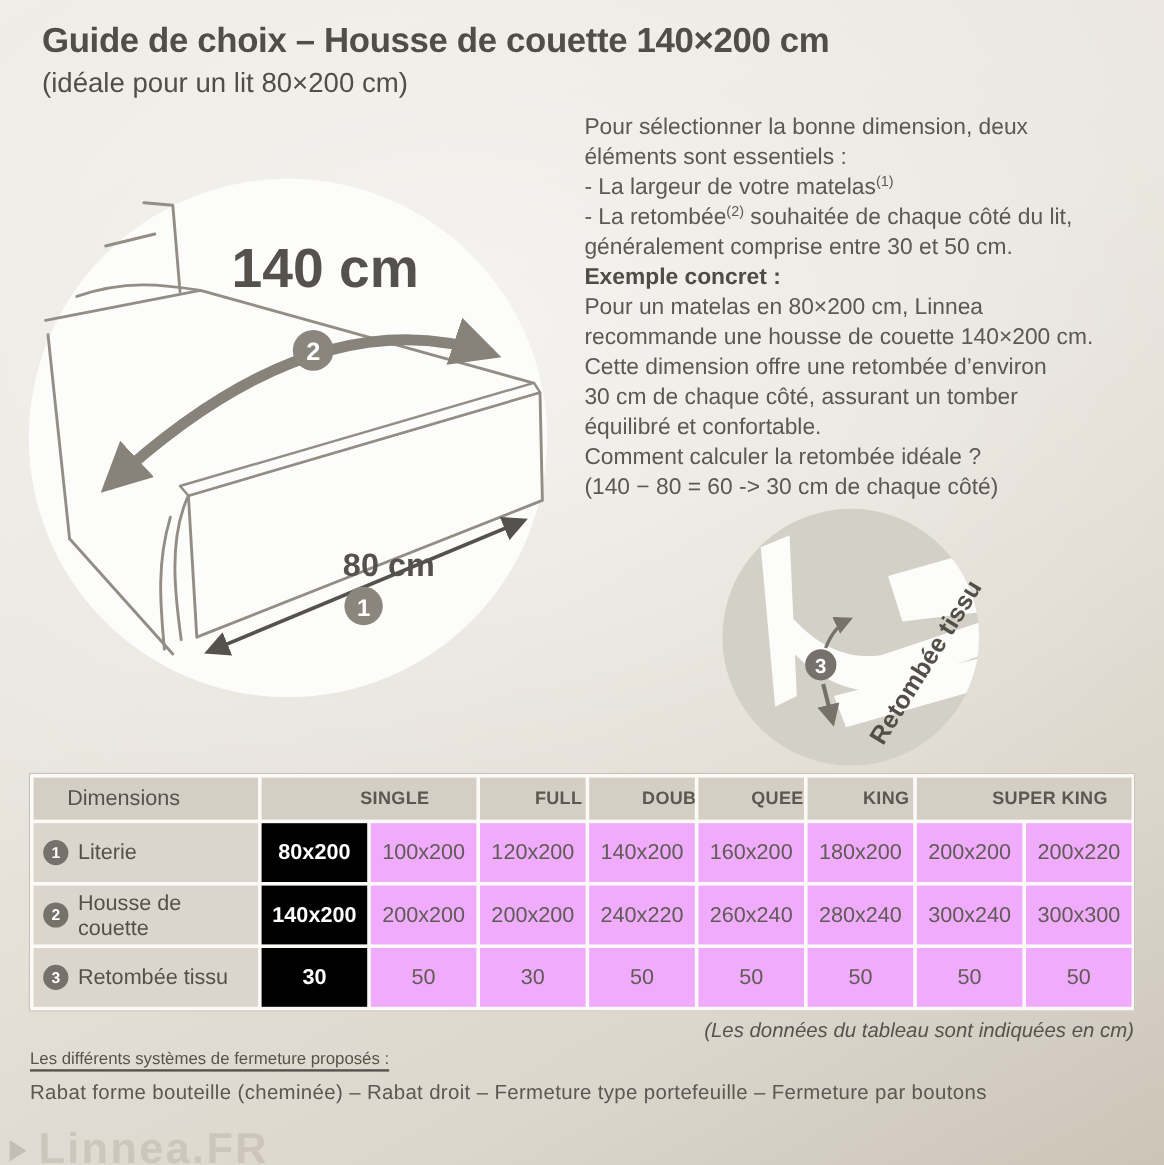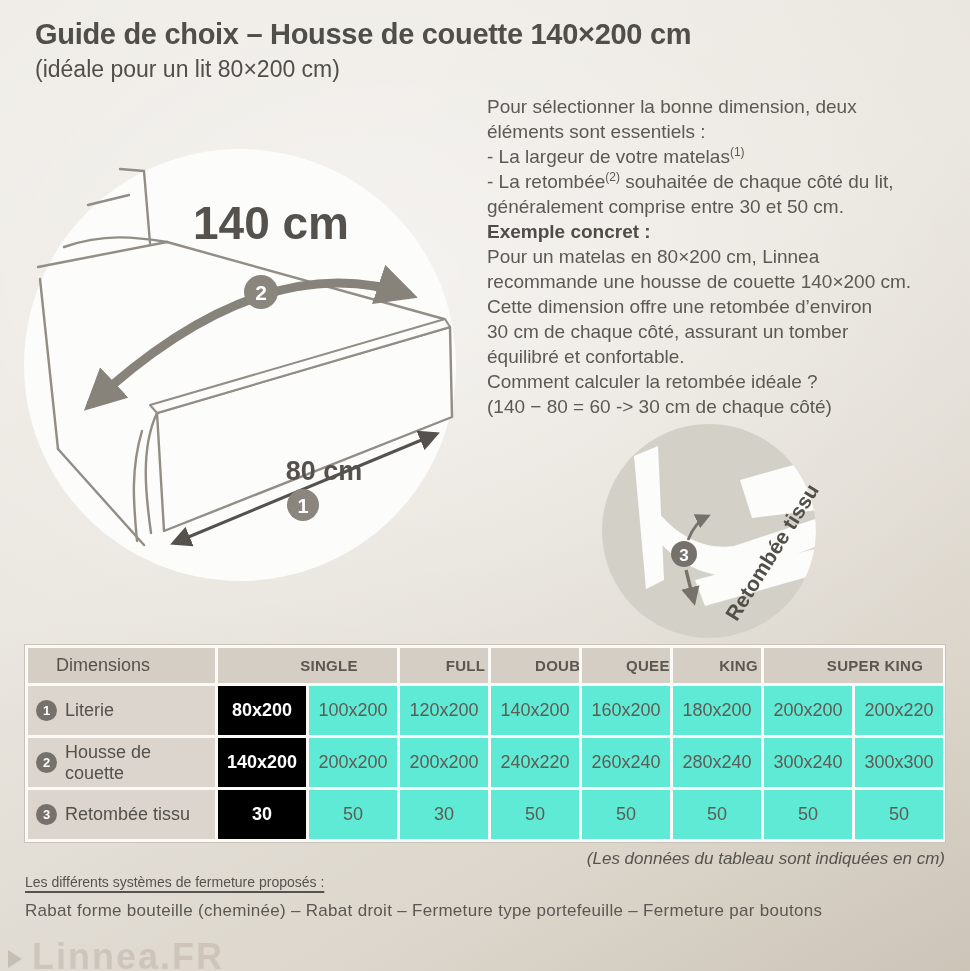--- a/index.html
+++ b/index.html
@@ -21,21 +21,21 @@
   .drop-label{
     position:absolute;left:741px;top:601px;height:24px;font-size:21px;font-weight:700;color:#524f49;
     transform:rotate(-58deg);transform-origin:0 100%;white-space:nowrap;
   }
   .tablewrap{position:absolute;left:24px;top:644px;width:922px;background:#fbfaf7;border:1px solid #c9c2b8;box-sizing:border-box;}
   table.sizes{border-collapse:separate;border-spacing:3px;table-layout:fixed;width:100%;}
   table.sizes td{vertical-align:middle;overflow:hidden;}
   td.corner{background:#d5cec5;color:#55524c;font-size:18px;text-align:left;padding-left:28px;height:33px;}
   td.group{background:#d5cec5;color:#5b5751;font-size:15px;font-weight:700;text-align:center;letter-spacing:0.3px;height:33px;padding-left:44px;}
   td.rowlabel{background:#dbd5cd;color:#54514b;font-size:18px;height:47px;padding-left:8px;}
-  td.cell{background:#5eead4;color:#5f5b55;font-size:18px;text-align:center;height:47px;}
+  td.cell{background:#f0abfc;color:#5f5b55;font-size:18px;text-align:center;height:47px;}
   td.hl{background:#000000;color:#ffffff;font-weight:700;}
   .rl{display:flex;align-items:center;gap:8px;}
   .marker{
     width:21px;height:21px;border-radius:50%;background:#76716b;color:#fff;
     display:inline-flex;align-items:center;justify-content:center;
     font-size:13px;font-weight:700;flex:0 0 auto;
   }
   .note{position:absolute;right:25px;top:849px;font-size:17px;font-style:italic;color:#56534e;}
   .closures-heading{
     position:absolute;left:25px;top:874px;font-size:14px;color:#56534e;

